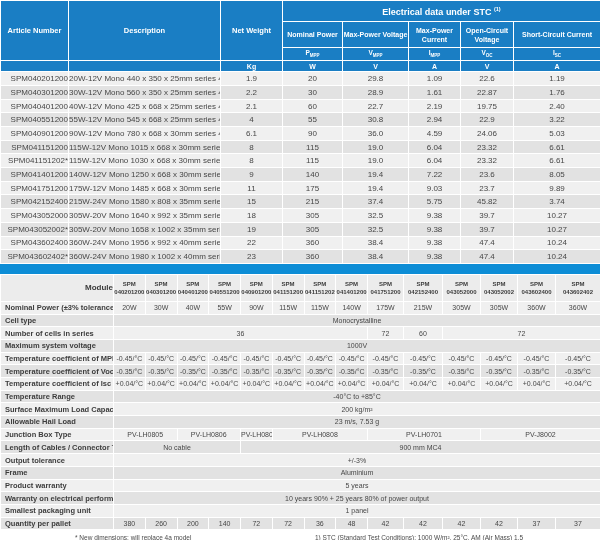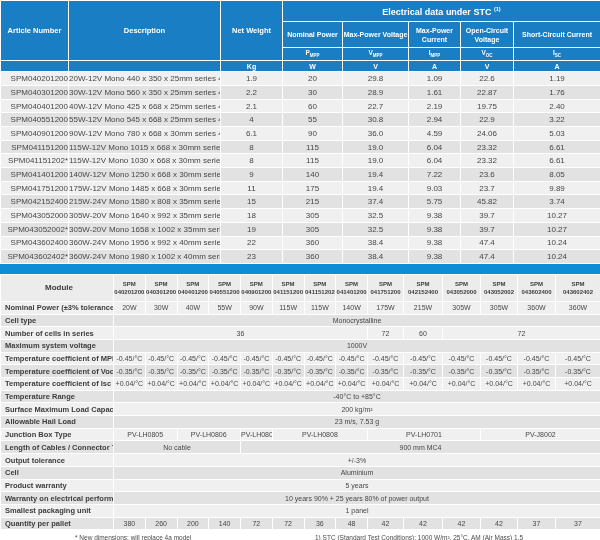--- a/index.html
+++ b/index.html
@@ -36,21 +36,21 @@
   .top tbody tr:nth-child(even) td{background:var(--row-even);}
 
   
   .divider{width:600px;height:10px;background:var(--divider);}
 
   
   .spec th{
     background:#ececec;color:#3c3c3c;font-size:6px;font-weight:600;
     text-align:center;vertical-align:middle;height:26px;line-height:8px;
   }
-  .spec th.modlabel{font-size:8px;text-align:center;padding-left:4px;font-weight:700;}
+  .spec th.modlabel{font-size:8px;text-align:right;padding-left:4px;font-weight:700;}
   .spec td{
     height:11.7px;font-size:7px;text-align:center;vertical-align:middle;color:var(--txt);
   }
   .spec td.label{text-align:left;padding-left:4px;font-size:7.5px;font-weight:600;color:#3c3c3c;white-space:nowrap;}
   .spec tbody tr:nth-child(odd) td{background:var(--row-odd);}
   .spec tbody tr:nth-child(even) td{background:var(--row-even);}
 
   
   .footer{position:relative;width:600px;height:16px;}
   .footer span{position:absolute;top:4px;font-size:6.5px;color:#4a4a4a;white-space:nowrap;}
@@ -441,21 +441,21 @@
         <tr>
           <td class="label">Length of Cables / Connector Type</td>
           <td colspan="4">No cable</td>
           <td colspan="10">900 mm MC4</td>
         </tr>
         <tr>
           <td class="label">Output tolerance</td>
           <td colspan="14">+/-3%</td>
         </tr>
         <tr>
-          <td class="label">Cell</td>
+          <td class="label">Frame</td>
           <td colspan="14">Aluminium</td>
         </tr>
         <tr>
           <td class="label">Product warranty</td>
           <td colspan="14">5 years</td>
         </tr>
         <tr>
           <td class="label">Warranty on electrical performance</td>
           <td colspan="14">10 years 90% + 25 years 80% of power output</td>
         </tr>

